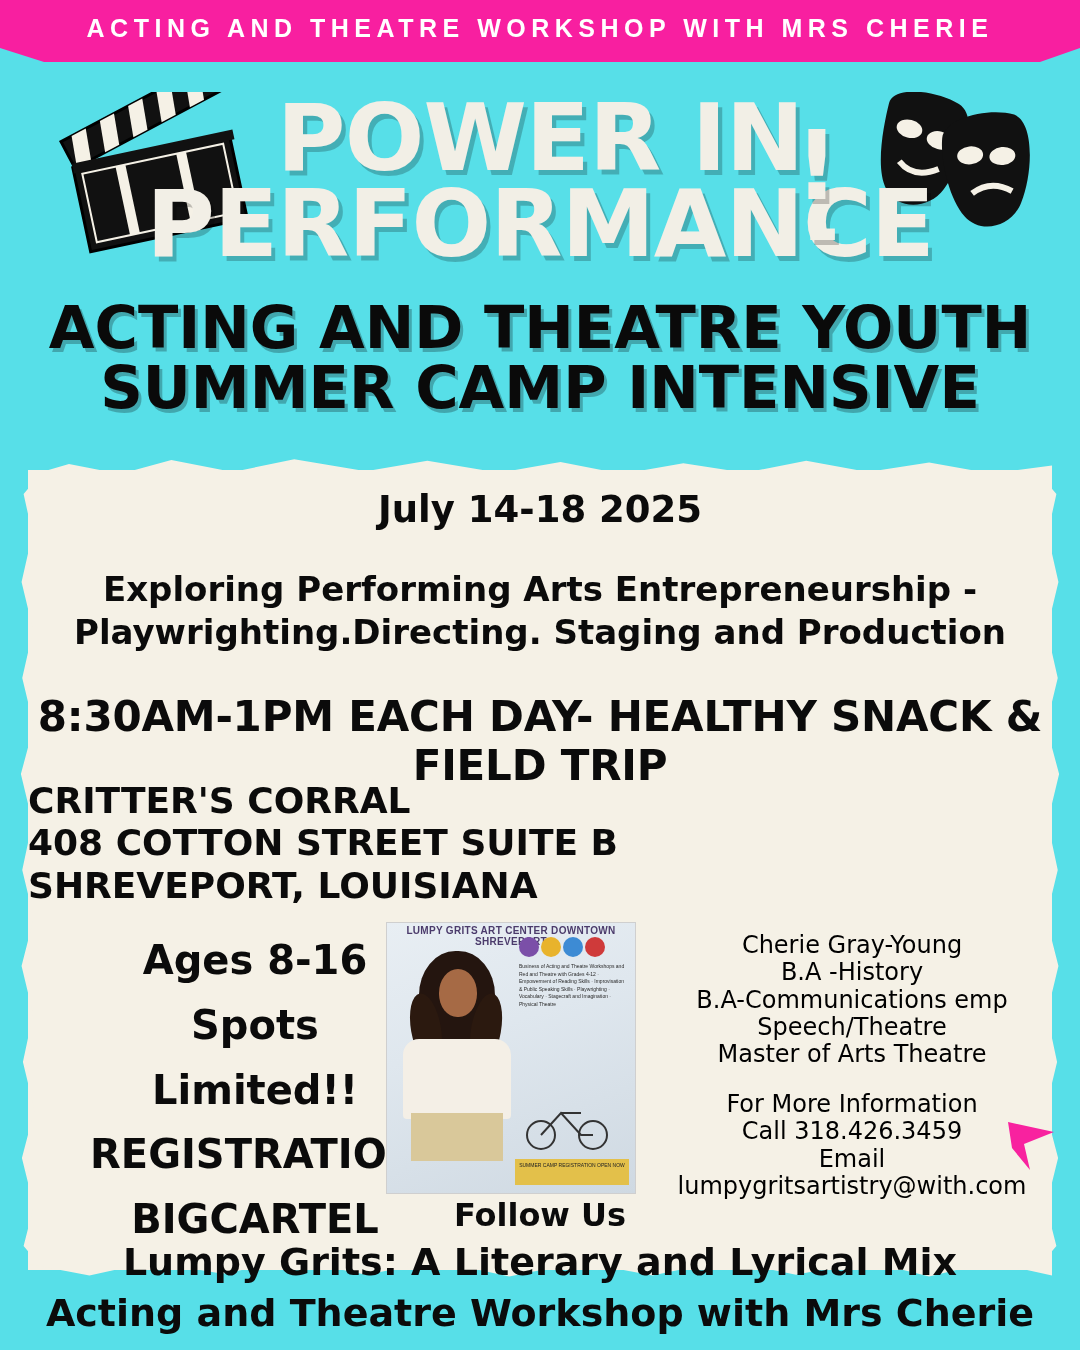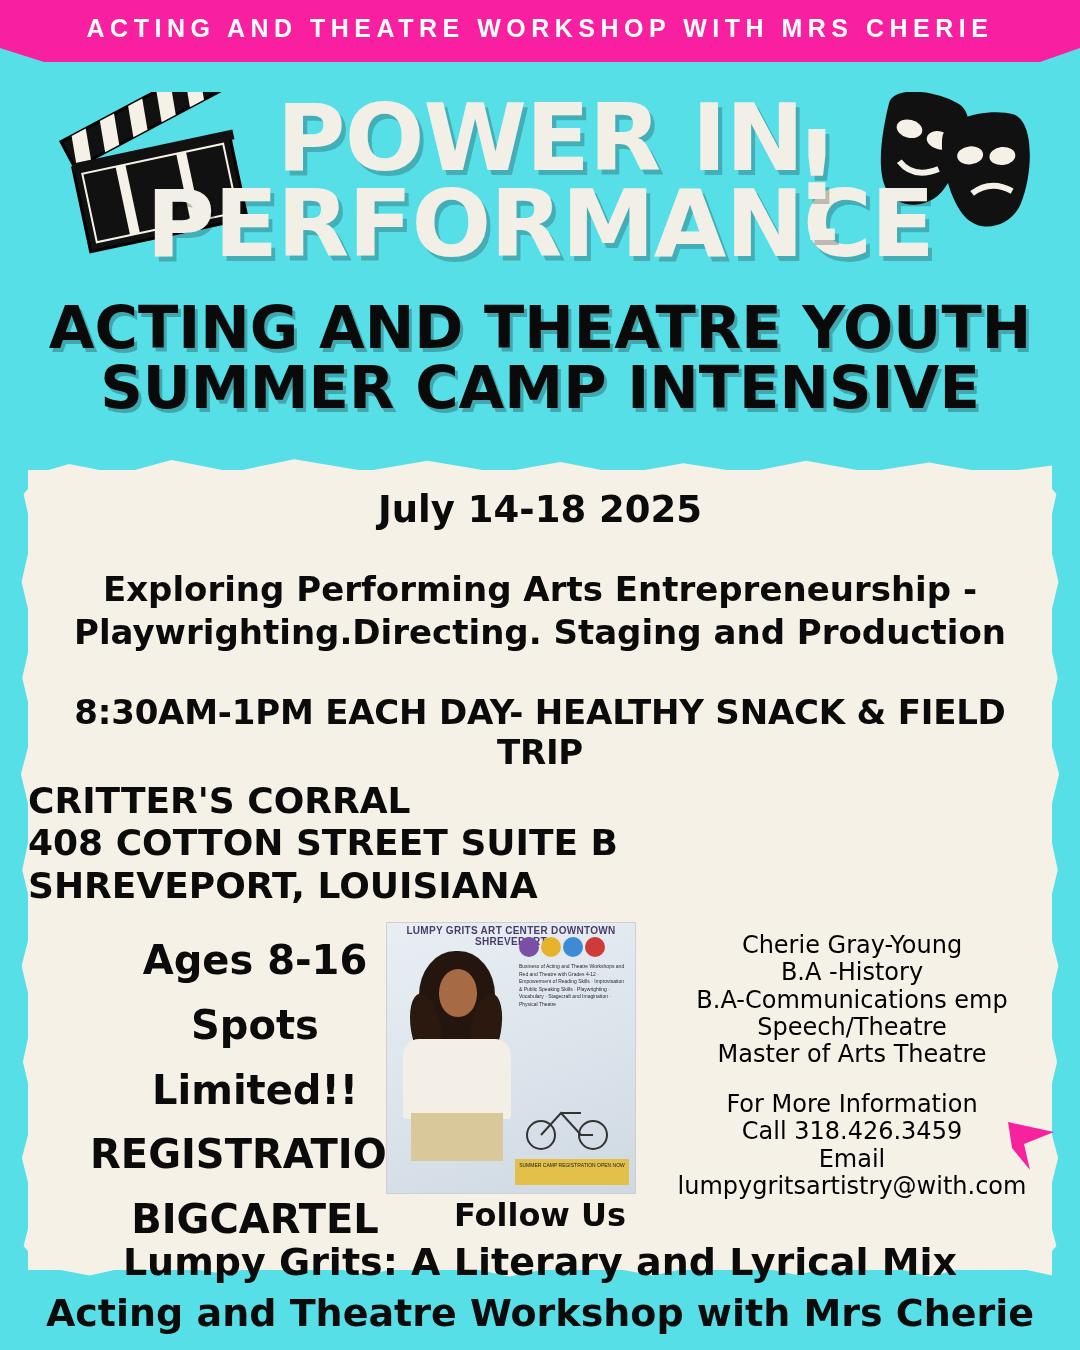--- a/index.html
+++ b/index.html
@@ -192,21 +192,21 @@
     line-height: 1.25;
   }
   .desc span { display: block; }
   .hours {
     position: absolute;
     top: 222px;
     width: 1024px;
     text-align: center;
     font-family: "DejaVu Sans", sans-serif;
     font-weight: bold;
-    font-size: 34px;
+    font-size: 42px;
     letter-spacing: -0.2px;
   }
   .venue {
     position: absolute;
     top: 310px;
     width: 1024px;
     text-align: left;
     font-family: "DejaVu Sans", sans-serif;
     font-weight: bold;
     font-size: 36px;

